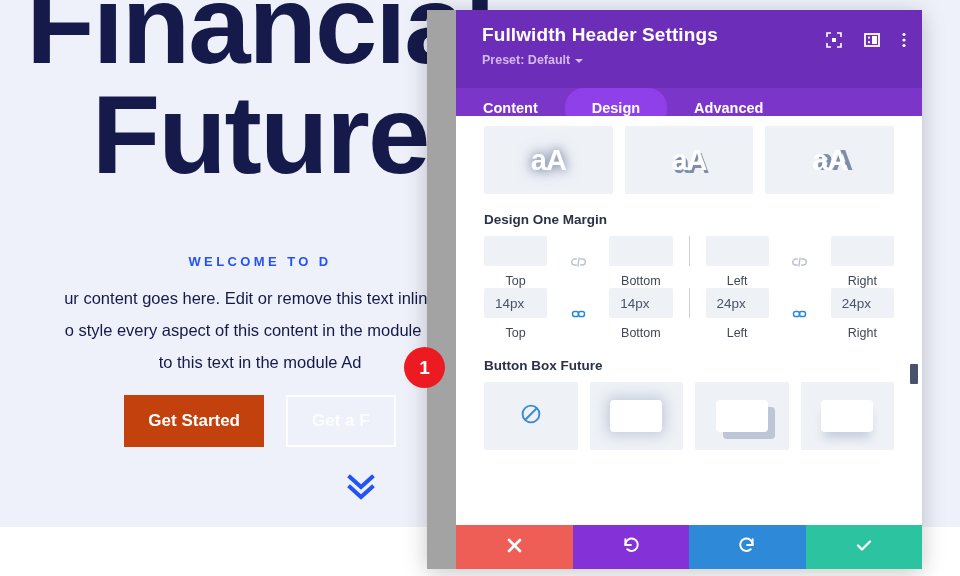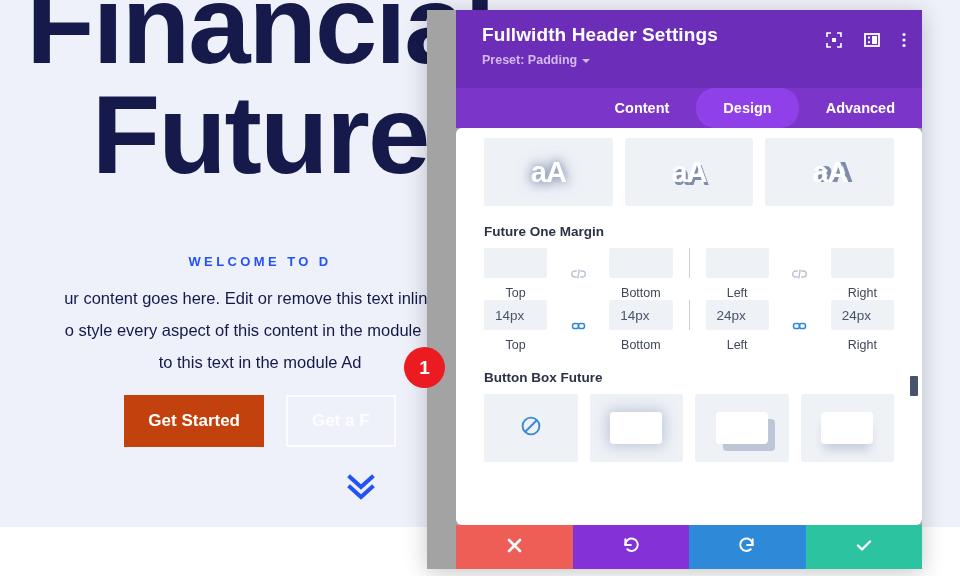--- a/index.html
+++ b/index.html
@@ -147,42 +147,40 @@
     display: flex;
     align-items: center;
     gap: 22px;
   }
   #header-icons svg { display: block; }
 
   #modal-tabs {
     display: flex;
     background: #7b35c9;
     flex: 0 0 auto;
-    height: 40px;
-    justify-content: flex-end;
+    height: 28px;
   }
   .tab {
     padding: 0 27px;
     height: 40px;
     display: flex;
     align-items: center;
     color: #fff;
     font-size: 14.5px;
     font-weight: bold;
     cursor: pointer;
   }
   .tab.active { background: #9040e8; border-radius: 19px; }
 
   #modal-body {
     flex: 1 1 auto;
     background: #fff;
     position: relative;
     padding: 10px 28px 0 28px;
     overflow: hidden;
-    border-radius: 6px;
   }
   .field-label {
     font-size: 13.5px;
     font-weight: bold;
     color: #2b3245;
     margin: 18px 0 9px 0;
   }
 
   
   .preset-row { display: flex; gap: 12px; }
@@ -338,21 +336,21 @@
   </div>
 </div>
 
 <div id="step-badge">1</div>
 
 <div id="modal">
 
   <div id="modal-header">
     <div id="modal-title">Fullwidth Header Settings</div>
     <div id="modal-preset">
-      <span>Preset: Padding</span>
+      <span>Preset: Default</span>
       <span class="caret-down"></span>
     </div>
 
     <div id="header-icons">
       <span>
         <svg width="16" height="16" viewBox="0 0 16 16" fill="none" stroke="#fff" stroke-width="1.6">
           <path d="M1 5V1h4"></path>
             <path d="M11 1h4v4"></path>
           <path d="M15 11v4h-4"></path>
             <path d="M5 15H1v-4"></path>
@@ -390,21 +388,21 @@
         <span class="aa s1">aA</span>
       </div>
       <div class="preset-cell">
         <span class="aa s2">aA</span>
       </div>
       <div class="preset-cell">
         <span class="aa s3">aA</span>
       </div>
     </div>
 
-    <div class="field-label">Future One Margin</div>
+    <div class="field-label">Design One Margin</div>
     <div class="spacing-group">
       <div class="spacing-half">
         <div class="spacing-cell">
           <input class="spacing-input" type="text" value="" style="">
           <span class="spacing-sub">Top</span>
         </div>
         <div class="link-toggle">
           <svg width="17" height="12" viewBox="0 0 20 14" fill="none" stroke="#b9c2d2" stroke-width="1.6">
             <path d="M8 3.5H5.5a3.5 3.5 0 0 0 0 7H8"></path>
             <path d="M12 3.5h2.5a3.5 3.5 0 0 1 0 7H12"></path>

